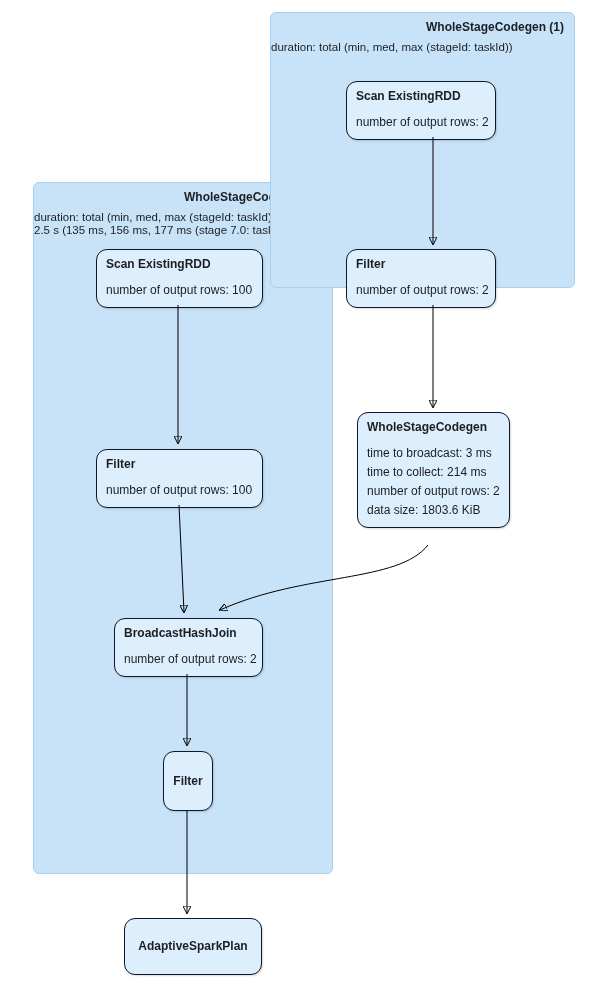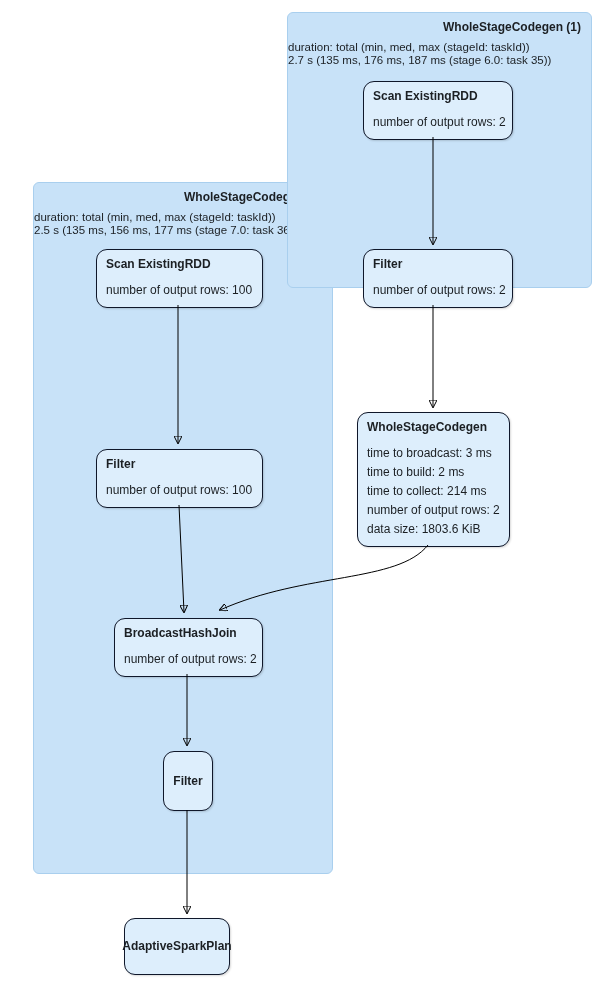--- a/index.html
+++ b/index.html
@@ -14,21 +14,21 @@
   }
 
   
   .cluster {
     position: absolute;
     background: #c8e2f8;
     border: 1px solid #a9cfee;
     border-radius: 6px;
   }
   #cluster-codegen2 { left: 33px;  top: 182px; width: 300px; height: 692px; z-index: 1; }
-  #cluster-codegen1 { left: 287px; top: 12px;  width: 305px; height: 276px; z-index: 2; }
+  #cluster-codegen1 { left: 270px; top: 12px;  width: 305px; height: 276px; z-index: 2; }
 
   .cluster-label {
     position: absolute; top: 7px; right: 10px;
     font-weight: bold; font-size: 12px; white-space: nowrap;
   }
   .cluster-duration {
     position: absolute; top: 28px; left: 0; width: 100%;
     font-size: 11.5px; line-height: 13px;
     white-space: nowrap;
   }
@@ -53,21 +53,21 @@
   }
 
   
   #node-scan-rdd-1 { left: 75px;  top: 68px;  width: 150px; }
   #node-filter-1   { left: 75px;  top: 236px; width: 150px; }
   #node-scan-rdd-2 { left: 62px;  top: 66px;  width: 167px; }
   #node-filter-2   { left: 62px;  top: 266px; width: 167px; }
   #node-bhj        { left: 80px;  top: 435px; width: 149px; }
   #node-project    { left: 129px; top: 568px; width: 50px; height: 60px; }
   #node-bex        { left: 357px; top: 412px; width: 153px; z-index: 3; }
-  #node-asp        { left: 124px; top: 918px; width: 106px; height: 57px; z-index: 3; }
+  #node-asp        { left: 124px; top: 918px; width: 138px; height: 57px; z-index: 3; }
 
   
   #edges {
     position: absolute; left: 0; top: 0;
     z-index: 10; pointer-events: none;
   }
   #edges path { stroke: #000000; stroke-width: 1; fill: none; }
 </style>
 </head>
 <body>
@@ -102,21 +102,20 @@
 
   <div class="node title-only" id="node-project">
     <div class="node-title">Filter</div>
   </div>
 </div>
 
 <div class="cluster" id="cluster-codegen1">
   <div class="cluster-label">WholeStageCodegen (1)</div>
   <div class="cluster-duration">
     <div>duration: total (min, med, max (stageId: taskId))</div>
-    <div>2.7 s (135 ms, 176 ms, 187 ms (stage 6.0: task 35))</div>
   </div>
 
   <div class="node" id="node-scan-rdd-1">
     <div class="node-title">Scan ExistingRDD</div>
     <div class="node-metrics">
       <div class="metric">number of output rows: 2</div>
     </div>
   </div>
 
   <div class="node" id="node-filter-1">
@@ -124,21 +123,20 @@
     <div class="node-metrics">
       <div class="metric">number of output rows: 2</div>
     </div>
   </div>
 </div>
 
 <div class="node" id="node-bex">
   <div class="node-title">WholeStageCodegen</div>
   <div class="node-metrics">
     <div class="metric">time to broadcast: 3 ms</div>
-    <div class="metric">time to build: 2 ms</div>
     <div class="metric">time to collect: 214 ms</div>
     <div class="metric">number of output rows: 2</div>
     <div class="metric">data size: 1803.6 KiB</div>
   </div>
 </div>
 
 <div class="node title-only" id="node-asp">
   <div class="node-title">AdaptiveSparkPlan</div>
 </div>
 

